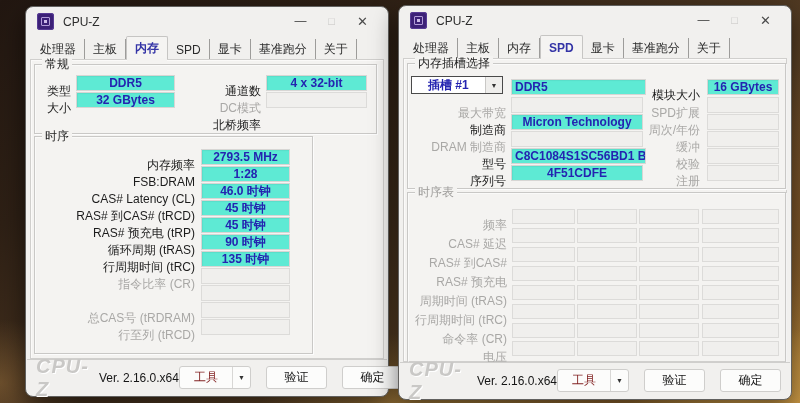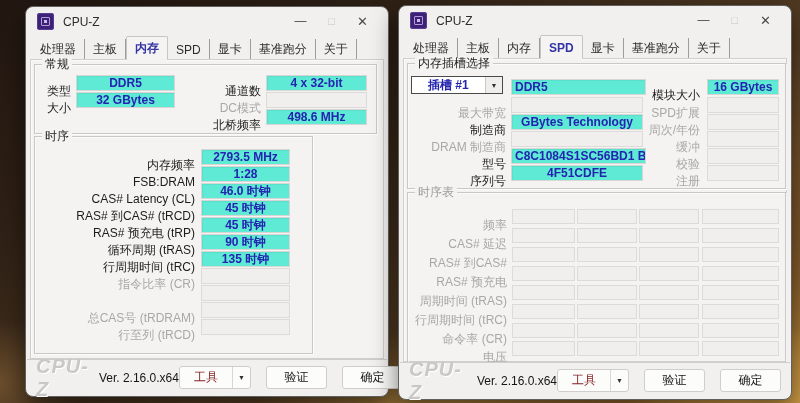--- a/index.html
+++ b/index.html
@@ -119,21 +119,20 @@
     <div class="field fld c1" style="top:10px">DDR5</div>
     <div class="lbl c2" style="top:10px">通道数</div>
     <div class="field fld c2" style="top:10px">4 x 32-bit</div>
 
     <div class="lbl c1" style="top:27px">大小</div>
     <div class="field fld c1" style="top:27px">32 GBytes</div>
     <div class="lbl c2 disabled" style="top:27px">DC模式</div>
     <div class="field fld c2 disabled" style="top:27px"></div>
 
     <div class="lbl c2" style="top:44px">北桥频率</div>
-    <div class="field fld c2" style="top:44px">498.6 MHz</div>
   </div>
 
   <div class="groupbox" id="grp-timings">
     <div class="legend">时序</div>
     <div class="lbl" style="top:12px">内存频率</div>
     <div class="field" style="top:12px">2793.5 MHz</div>
     <div class="lbl" style="top:29px">FSB:DRAM</div>
     <div class="field" style="top:29px">1:28</div>
     <div class="lbl" style="top:46px">CAS# Latency (CL)</div>
     <div class="field" style="top:46px">46.0 时钟</div>
@@ -202,21 +201,21 @@
     <div class="field fld c1 left-align" style="top:15px">DDR5</div>
     <div class="lbl c2" style="top:15px">模块大小</div>
     <div class="field fld c2" style="top:15px">16 GBytes</div>
 
     <div class="lbl c1 disabled" style="top:33px">最大带宽</div>
     <div class="field fld c1 disabled" style="top:33px"></div>
     <div class="lbl c2 disabled" style="top:33px">SPD扩展</div>
     <div class="field fld c2 disabled" style="top:33px"></div>
 
     <div class="lbl c1" style="top:50px">制造商</div>
-    <div class="field fld c1" style="top:50px">GBytes Technology</div>
+    <div class="field fld c1" style="top:50px">Micron Technology</div>
     <div class="lbl c2 disabled" style="top:50px">周次/年份</div>
     <div class="field fld c2 disabled" style="top:50px"></div>
 
     <div class="lbl c1 disabled" style="top:67px">DRAM 制造商</div>
     <div class="field fld c1 disabled" style="top:67px"></div>
     <div class="lbl c2 disabled" style="top:67px">缓冲</div>
     <div class="field fld c2 disabled" style="top:67px"></div>
 
     <div class="lbl c1" style="top:84px">型号</div>
     <div class="field fld c1 left-align" style="top:84px">C8C1084S1SC56BD1 BF</div>

